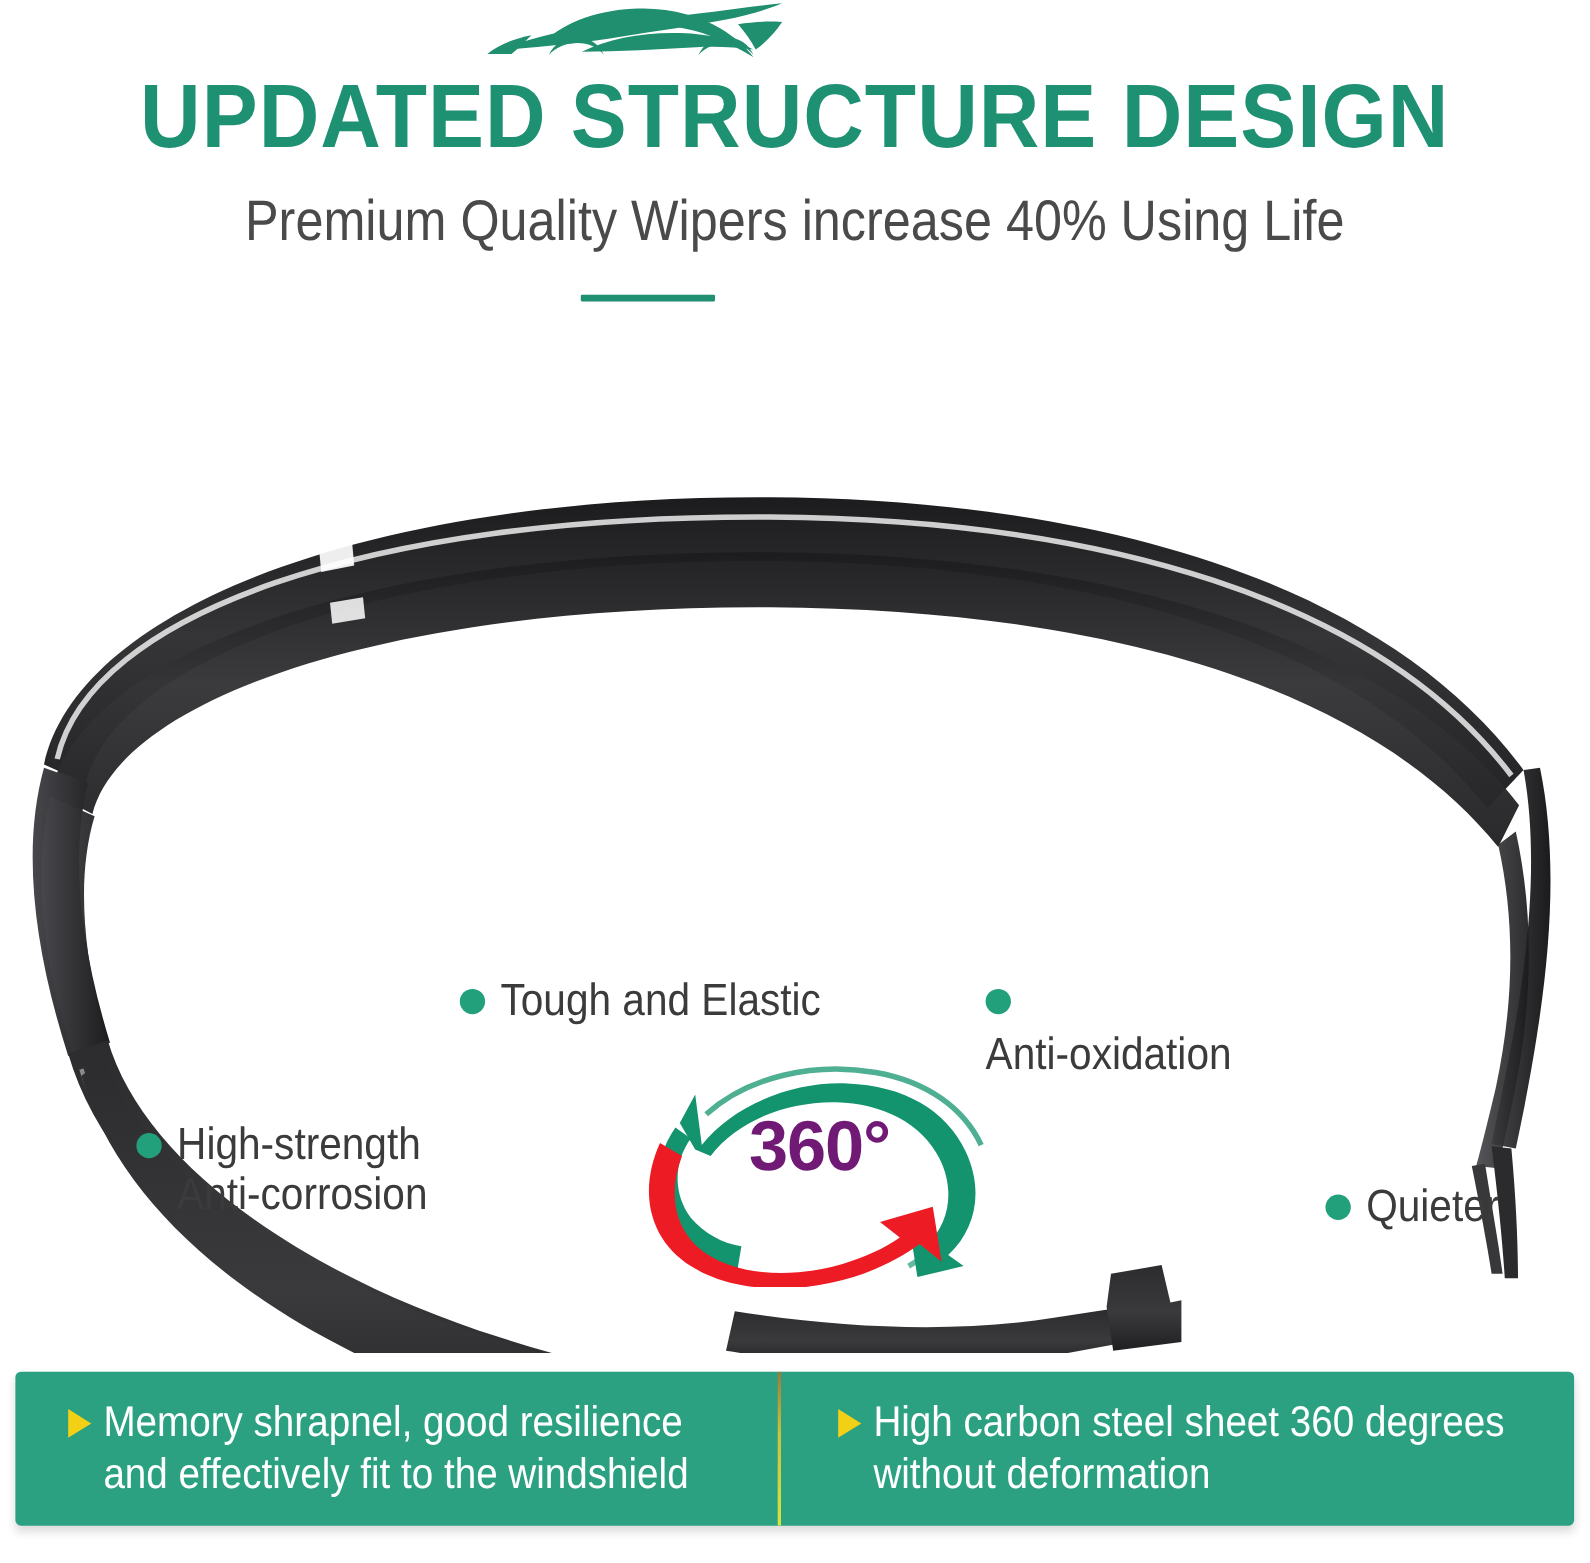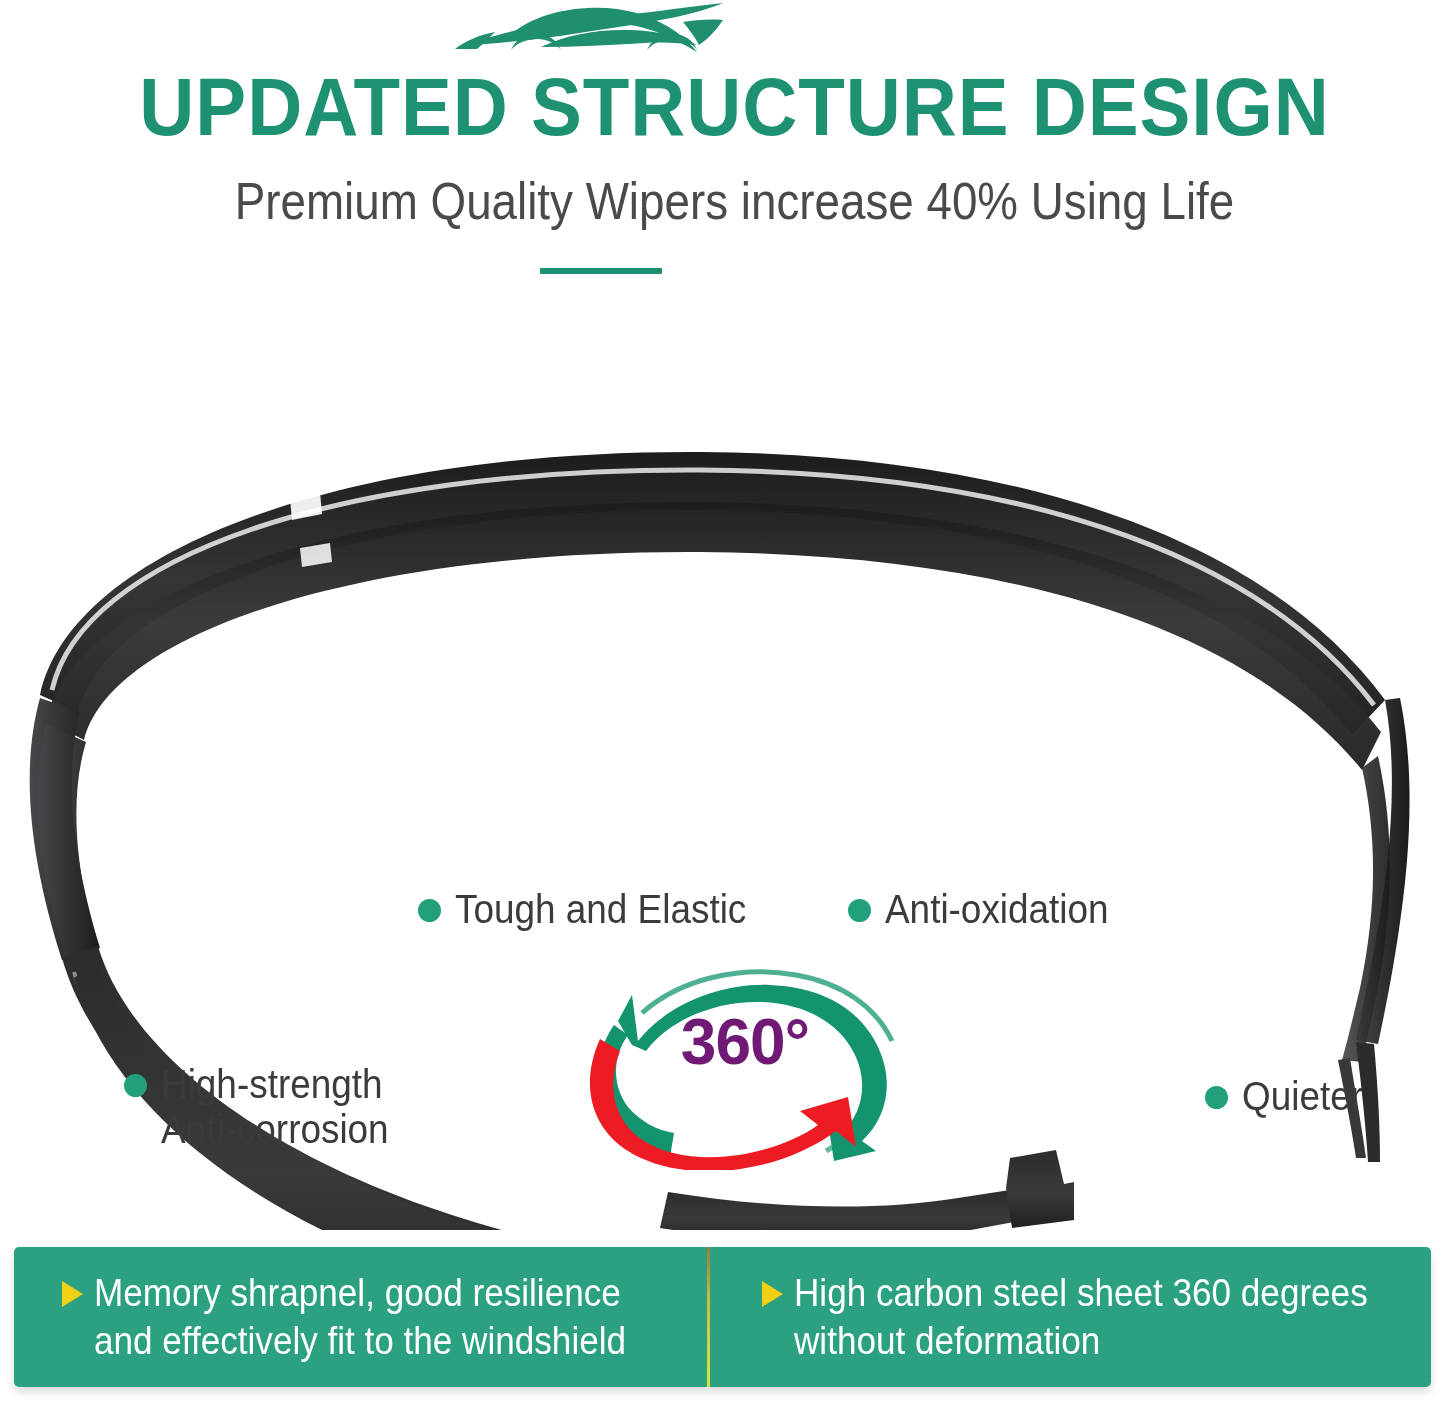--- a/index.html
+++ b/index.html
@@ -12,21 +12,21 @@
     height: 1421px;
     position: relative;
     overflow: hidden;
     font-family: "Liberation Sans", sans-serif;
     -webkit-font-smoothing: antialiased;
   }
 
   
   .header {
     position: absolute;
-    left: 12px; top: 0;
+    left: 0; top: 0;
     width: 1177px;
     height: 300px;
   }
   .car-logo {
     position: absolute;
     left: 50%;
     transform: translateX(-50%);
     top: 2px;
     width: 300px;
     height: 62px;
@@ -107,22 +107,22 @@
     font-family: "Liberation Sans Narrow", "Liberation Sans", sans-serif;
     font-size: 41px;
     font-weight: 400;
     line-height: 45px;
     transform: scaleX(0.9);
     transform-origin: left top;
   }
   .feature .ftxt span { display: block; }
 
   #feat-tough      { left: 418px;  top: 565px; }
-  #feat-anti-ox    { left: 848px;  top: 565px; }
-  #feat-highstr    { left: 124px;  top: 740px; }
+  #feat-anti-ox    { left: 896px;  top: 565px; flex-direction: column; }
+  #feat-highstr    { left: 124px;  top: 696px; }
   #feat-quieter    { left: 1205px; top: 752px; }
 
   
   .badge360 {
     position: absolute;
     left: 570px;
     top: 655px;
     width: 350px;
     height: 215px;
   }

